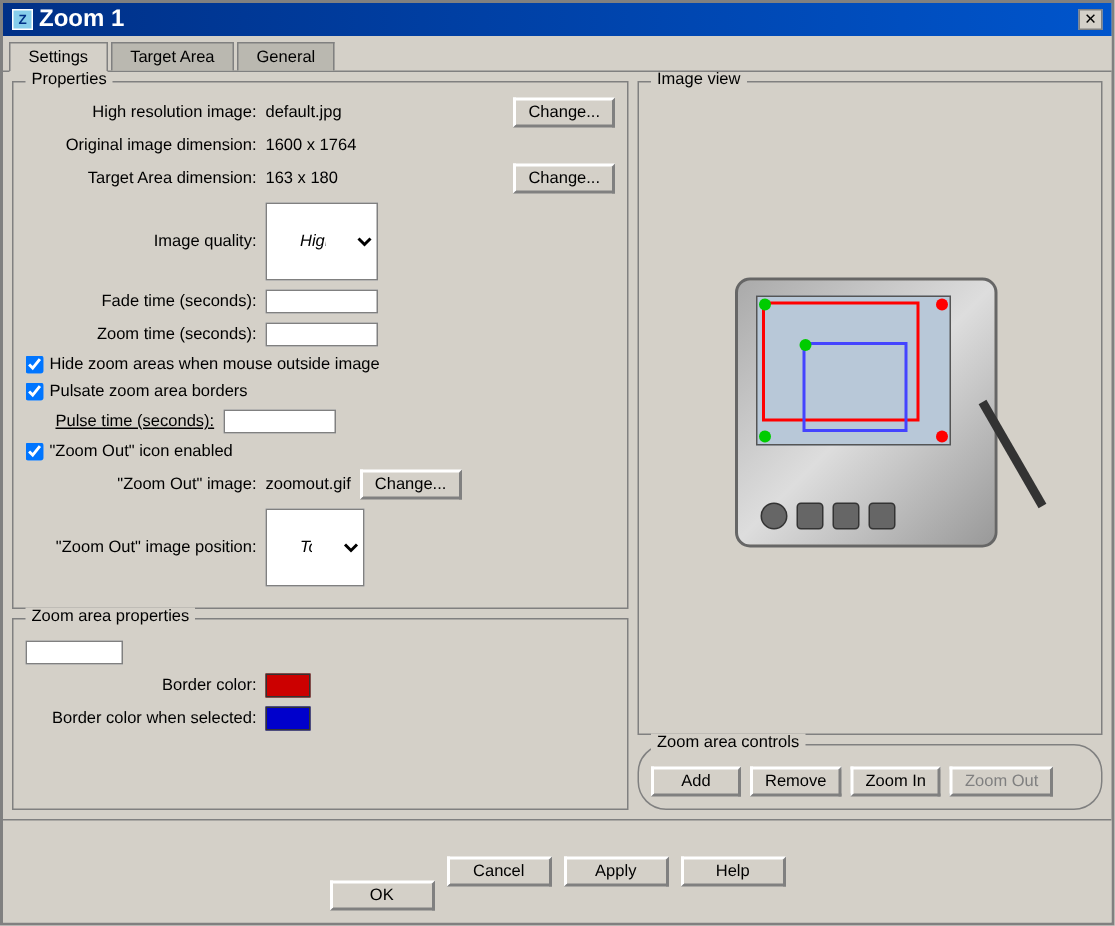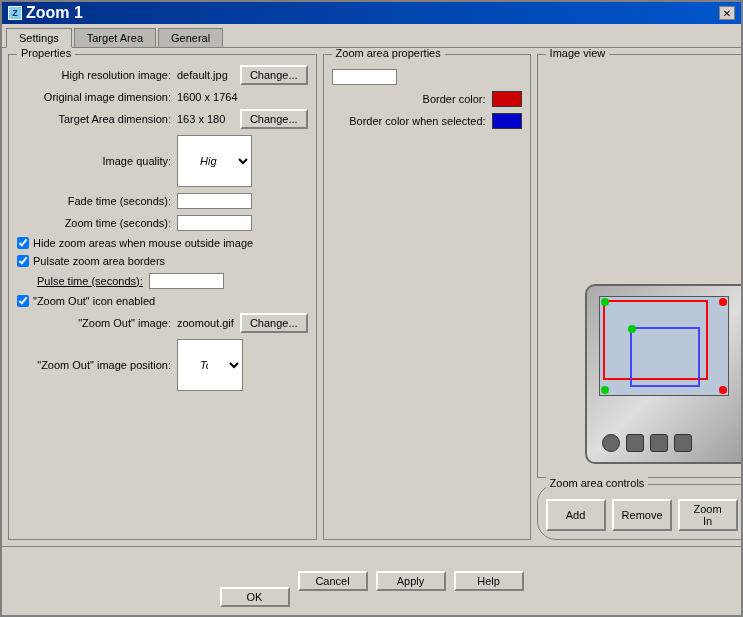--- a/index.html
+++ b/index.html
@@ -91,21 +91,21 @@
       flex: 1;
       padding: 6px;
       display: flex;
       gap: 6px;
       border-top: 1px solid #808080;
       overflow: hidden;
     }
     .left-panel {
       flex: 1;
       display: flex;
-      flex-direction: row;
+      flex-direction: column;
       gap: 6px;
     }
     .right-panel {
       width: 310px;
       display: flex;
       flex-direction: column;
       gap: 6px;
     }
     .group-box {
       border: 1px solid #808080;
@@ -180,21 +180,21 @@
     input[type="checkbox"] {
       width: 12px;
       height: 12px;
     }
     .zoom-area-group {
       flex: 1;
     }
     .image-view-group {
       flex: 1;
       display: flex;
-      align-items: flex-end;
+      align-items: center;
       justify-content: center;
       padding-top: 14px;
     }
     .dot {
       position: absolute;
       width: 8px;
       height: 8px;
       border-radius: 50%;
     }
     .dot-red { background: red; }

